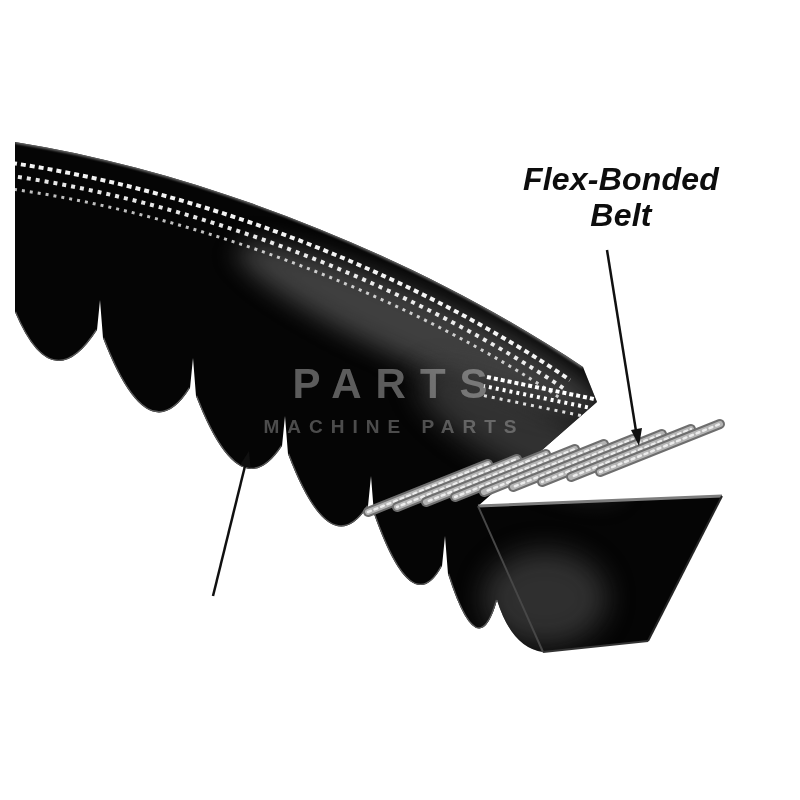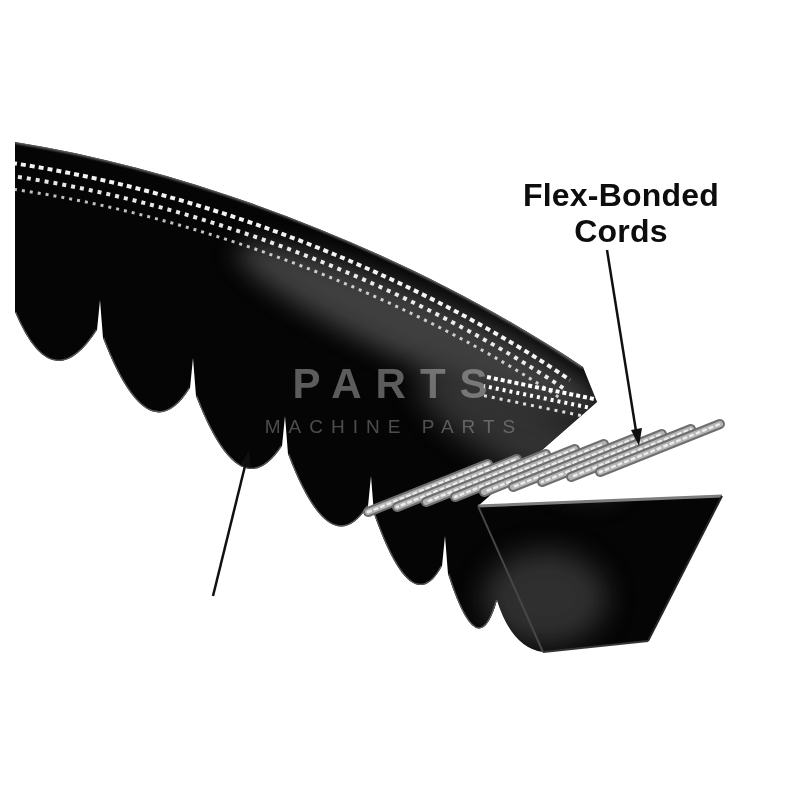--- a/index.html
+++ b/index.html
@@ -13,38 +13,38 @@
   }
   .stage svg { position: absolute; left: 0; top: 0; }
   .callout {
     position: absolute;
     color: #0d0d0d;
     font-weight: bold;
     text-align: center;
     line-height: 1.12;
     letter-spacing: 0.2px;
   }
-  .callout.cords { left: 505px; top: 178px; width: 232px; font-size: 32px; }
+  .callout.cords { left: 505px; top: 162px; width: 232px; font-size: 32px; font-style: italic; }
   .callout.edge  { left: 112px; top: 600px; width: 190px; font-size: 33px; }
   .watermark {
     position: absolute;
     left: 390px; top: 360px;
     transform: translateX(-50%);
     text-align: center;
     pointer-events: none;
     user-select: none;
   }
   .watermark .wm1 {
     font-size: 42px; font-weight: bold;
     letter-spacing: 14px; padding-left: 14px;
     color: rgba(215,215,215,0.42);
   }
   .watermark .wm2 {
     margin-top: 8px;
-    font-size: 19px; font-weight: normal;
+    font-size: 19px; font-weight: bold;
     letter-spacing: 8px; padding-left: 8px;
     color: rgba(210,210,210,0.35);
   }
 </style>
 </head>
 <body>
 
 <div class="stage">
 
   <svg width="800" height="800" viewBox="0 0 800 800">
@@ -146,16 +146,16 @@
     </g>
   </svg>
 
   <div class="watermark">
     <div class="wm1">PARTS</div>
     <div class="wm2">MACHINE PARTS</div>
   </div>
 
   <div class="callout cords">
     <div>Flex-Bonded</div>
-    <div>Cords</div>
+    <div>Belt</div>
   </div>
 
 </div>
 
 </body></html>

